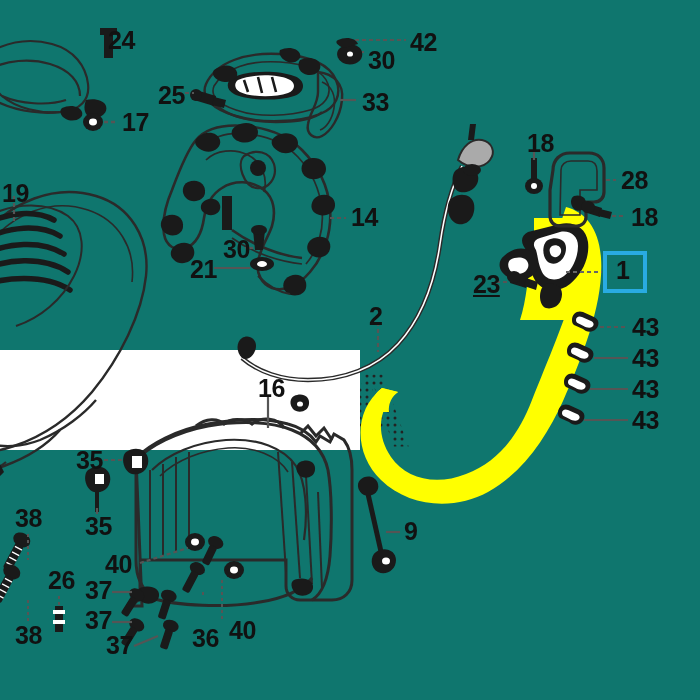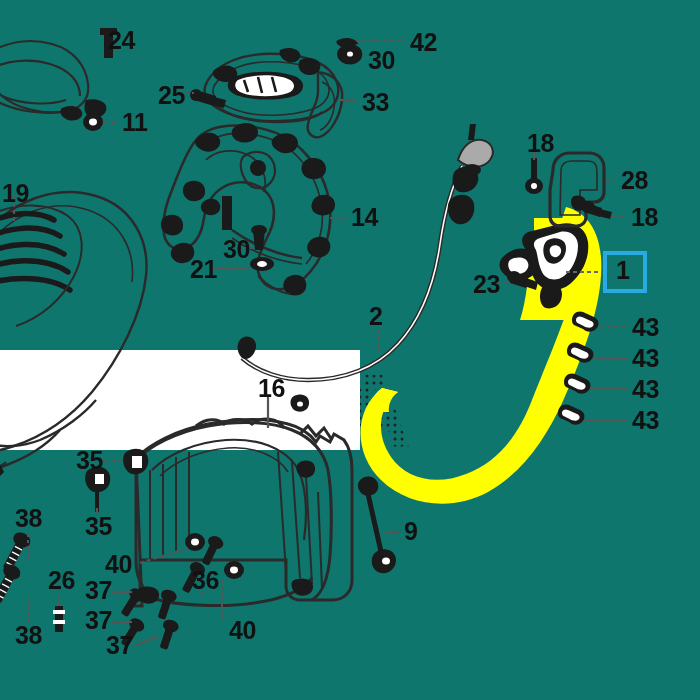--- a/index.html
+++ b/index.html
@@ -477,44 +477,44 @@
       <ellipse cx="7" cy="6" rx="8" ry="6" fill="#1a1a1a"></ellipse>
       <rect x="3" y="10" width="8" height="20" rx="2" fill="#1a1a1a"></rect>
     </g>
   </svg>
 
   <div class="callout cal-lg" style="left:108px;top:28px;">24</div>
   <div class="callout cal-lg" style="left:410px;top:30px;">42</div>
   <div class="callout cal-lg" style="left:368px;top:48px;">30</div>
   <div class="callout cal-lg" style="left:158px;top:83px;">25</div>
   <div class="callout cal-lg" style="left:362px;top:90px;">33</div>
-  <div class="callout cal-lg" style="left:122px;top:110px;">11</div>
+  <div class="callout cal-lg" style="left:122px;top:110px;">17</div>
   <div class="callout cal-lg" style="left:527px;top:131px;">18</div>
   <div class="callout cal-lg" style="left:621px;top:168px;">28</div>
   <div class="callout cal-lg" style="left:631px;top:205px;">18</div>
   <div class="callout cal-lg" style="left:2px;top:181px;">19</div>
   <div class="callout cal-lg" style="left:351px;top:205px;">14</div>
   <div class="callout cal-lg" style="left:223px;top:237px;">30</div>
   <div class="callout cal-lg" style="left:190px;top:257px;">21</div>
   <div class="callout cal-lg" style="left:616px;top:258px;">1</div>
-  <div class="callout cal-lg" style="left:473px;top:272px;">23</div>
+  <div class="callout cal-lg" style="left:473px;top:272px;text-decoration:underline;">23</div>
   <div class="callout cal-lg" style="left:369px;top:304px;">2</div>
   <div class="callout cal-lg" style="left:632px;top:315px;">43</div>
   <div class="callout cal-lg" style="left:632px;top:346px;">43</div>
   <div class="callout cal-lg" style="left:632px;top:377px;">43</div>
   <div class="callout cal-lg" style="left:632px;top:408px;">43</div>
   <div class="callout cal-lg" style="left:258px;top:376px;">16</div>
   <div class="callout cal-lg" style="left:76px;top:448px;">35</div>
   <div class="callout cal-lg" style="left:85px;top:514px;">35</div>
   <div class="callout cal-lg" style="left:15px;top:506px;">38</div>
   <div class="callout cal-lg" style="left:105px;top:552px;">40</div>
   <div class="callout cal-lg" style="left:404px;top:519px;">9</div>
   <div class="callout cal-lg" style="left:48px;top:568px;">26</div>
   <div class="callout cal-lg" style="left:85px;top:578px;">37</div>
-  <div class="callout cal-lg" style="left:192px;top:568px;text-align:right;">36</div>
+  <div class="callout cal-lg" style="left:192px;top:626px;text-align:right;">36</div>
   <div class="callout cal-lg" style="left:85px;top:608px;">37</div>
   <div class="callout cal-lg" style="left:229px;top:618px;">40</div>
   <div class="callout cal-lg" style="left:15px;top:623px;">38</div>
   <div class="callout cal-lg" style="left:106px;top:633px;">37</div>
 
   <div class="highlight-box" style="left: 603px; top: 251px; width: 44px; height: 42px; border-color: rgb(41, 171, 226);"></div>
 
 </div>
 
 </body></html>

